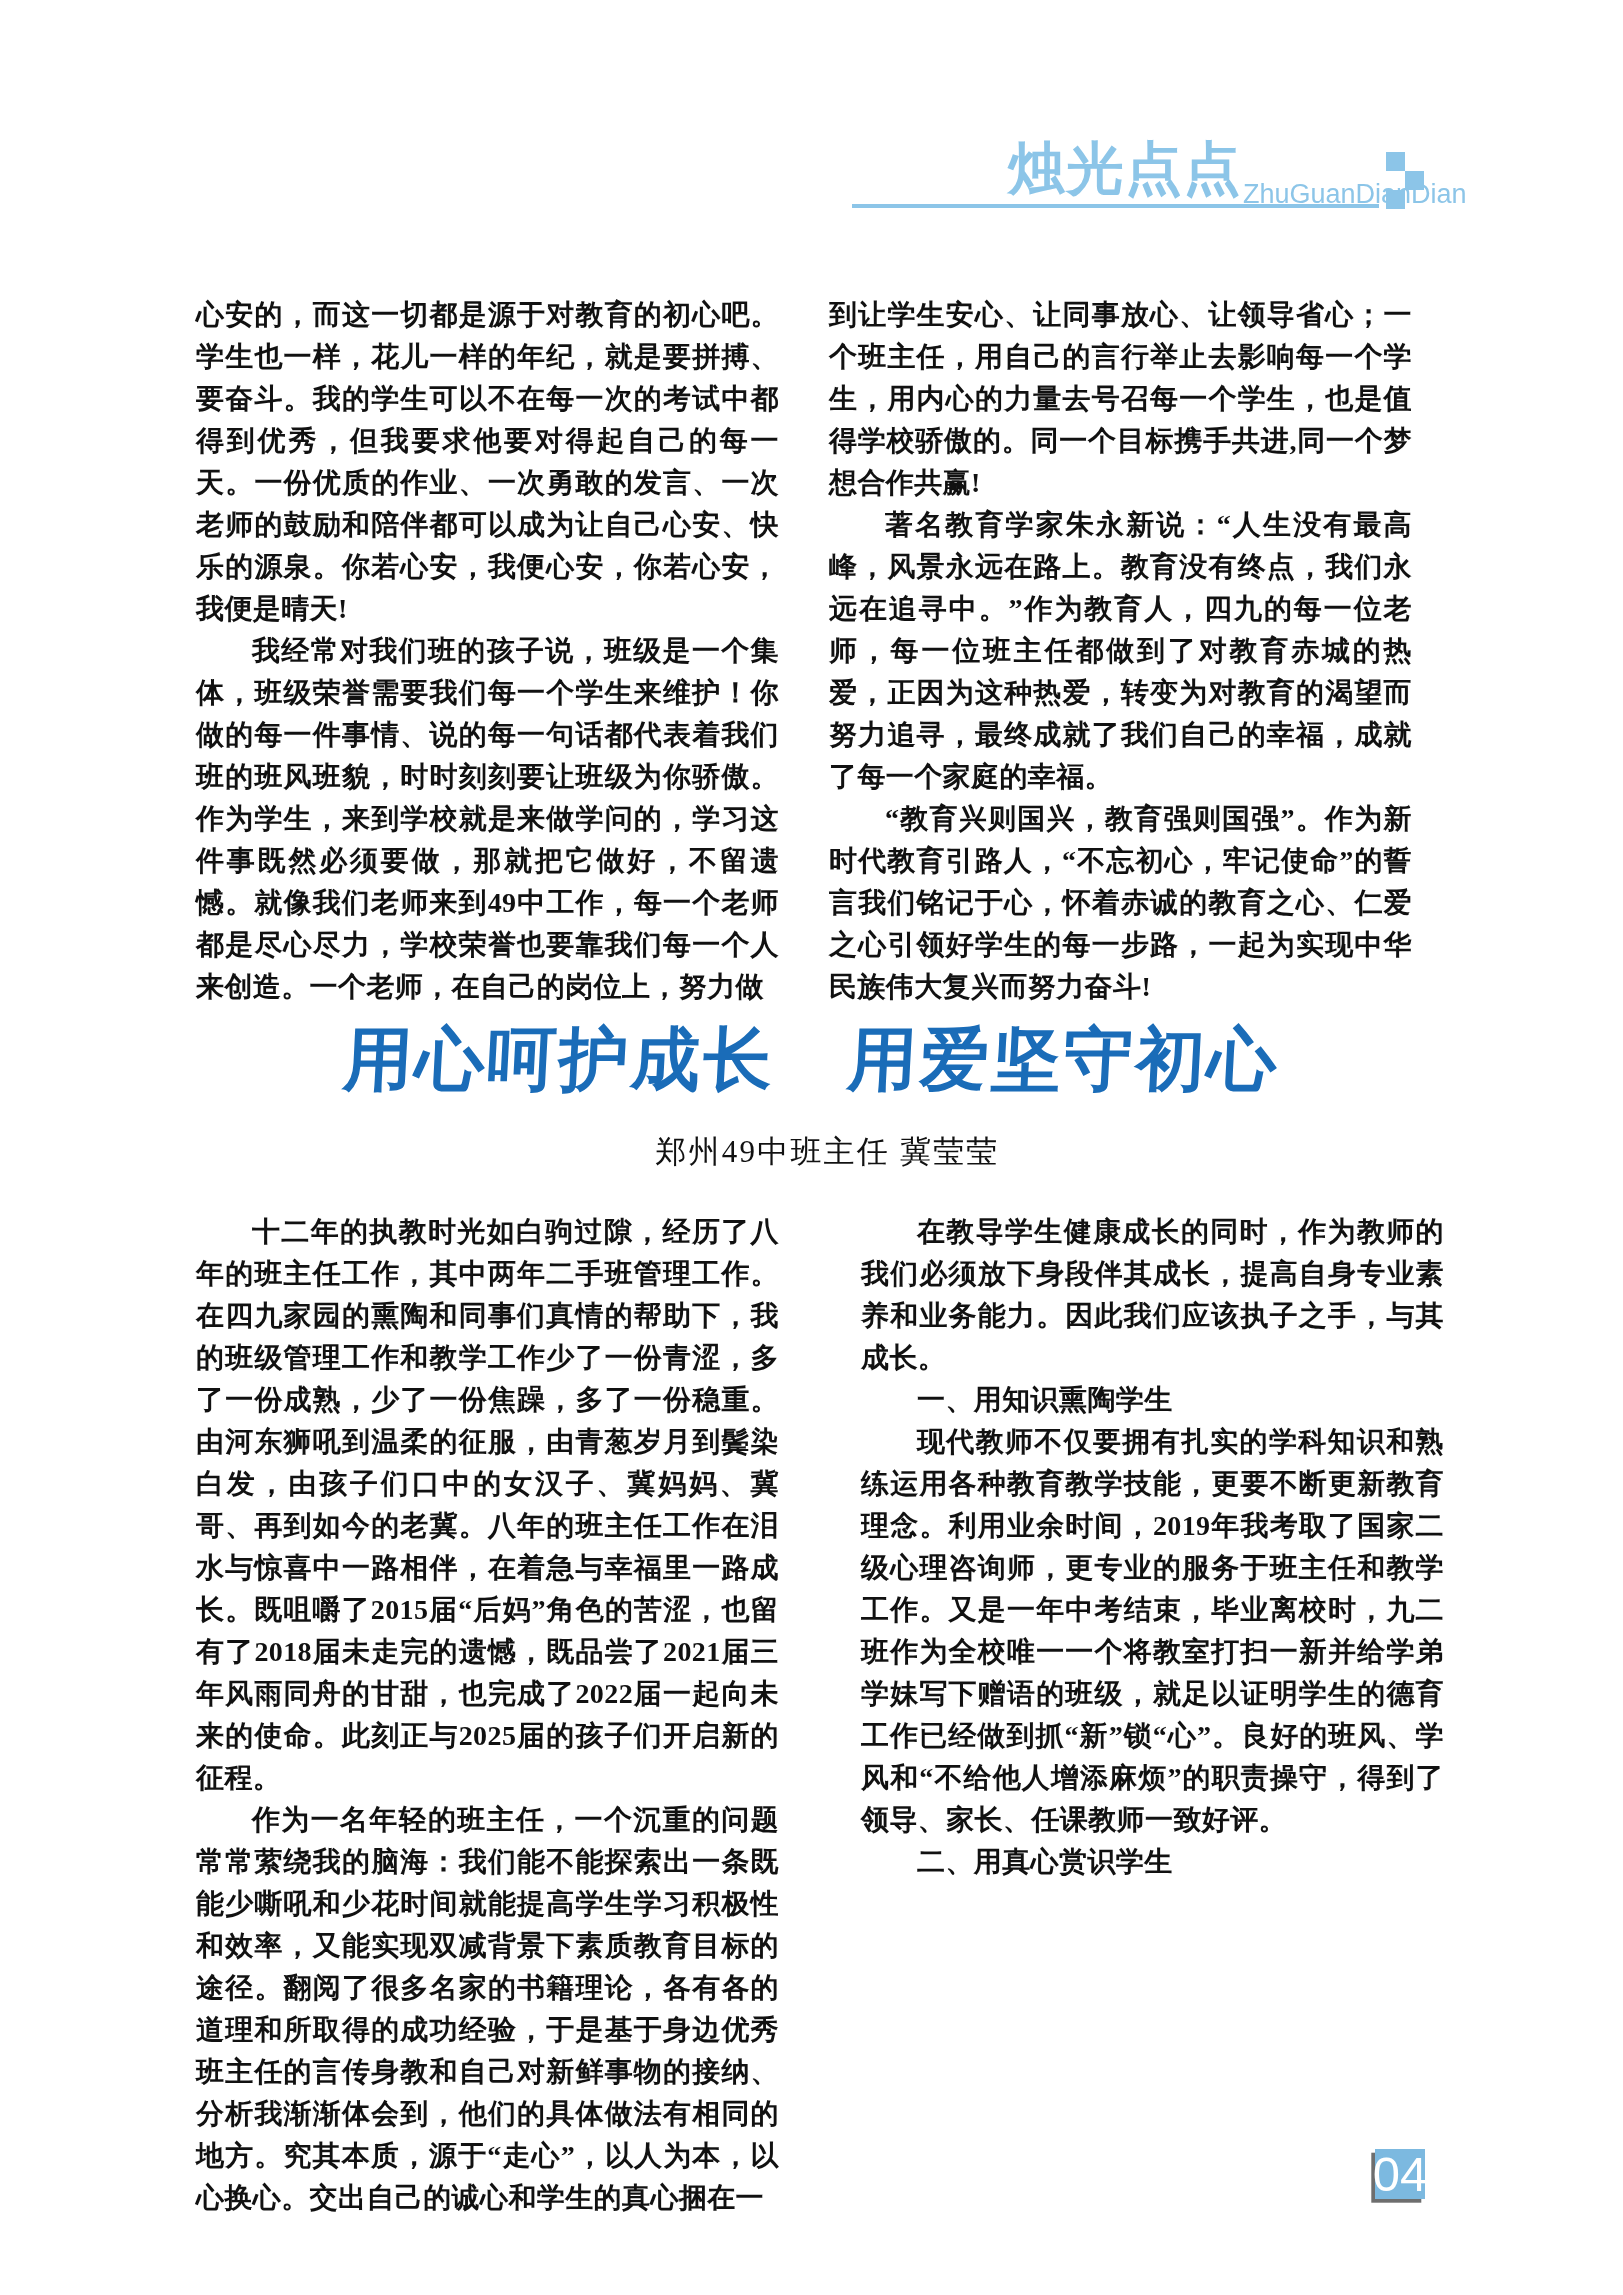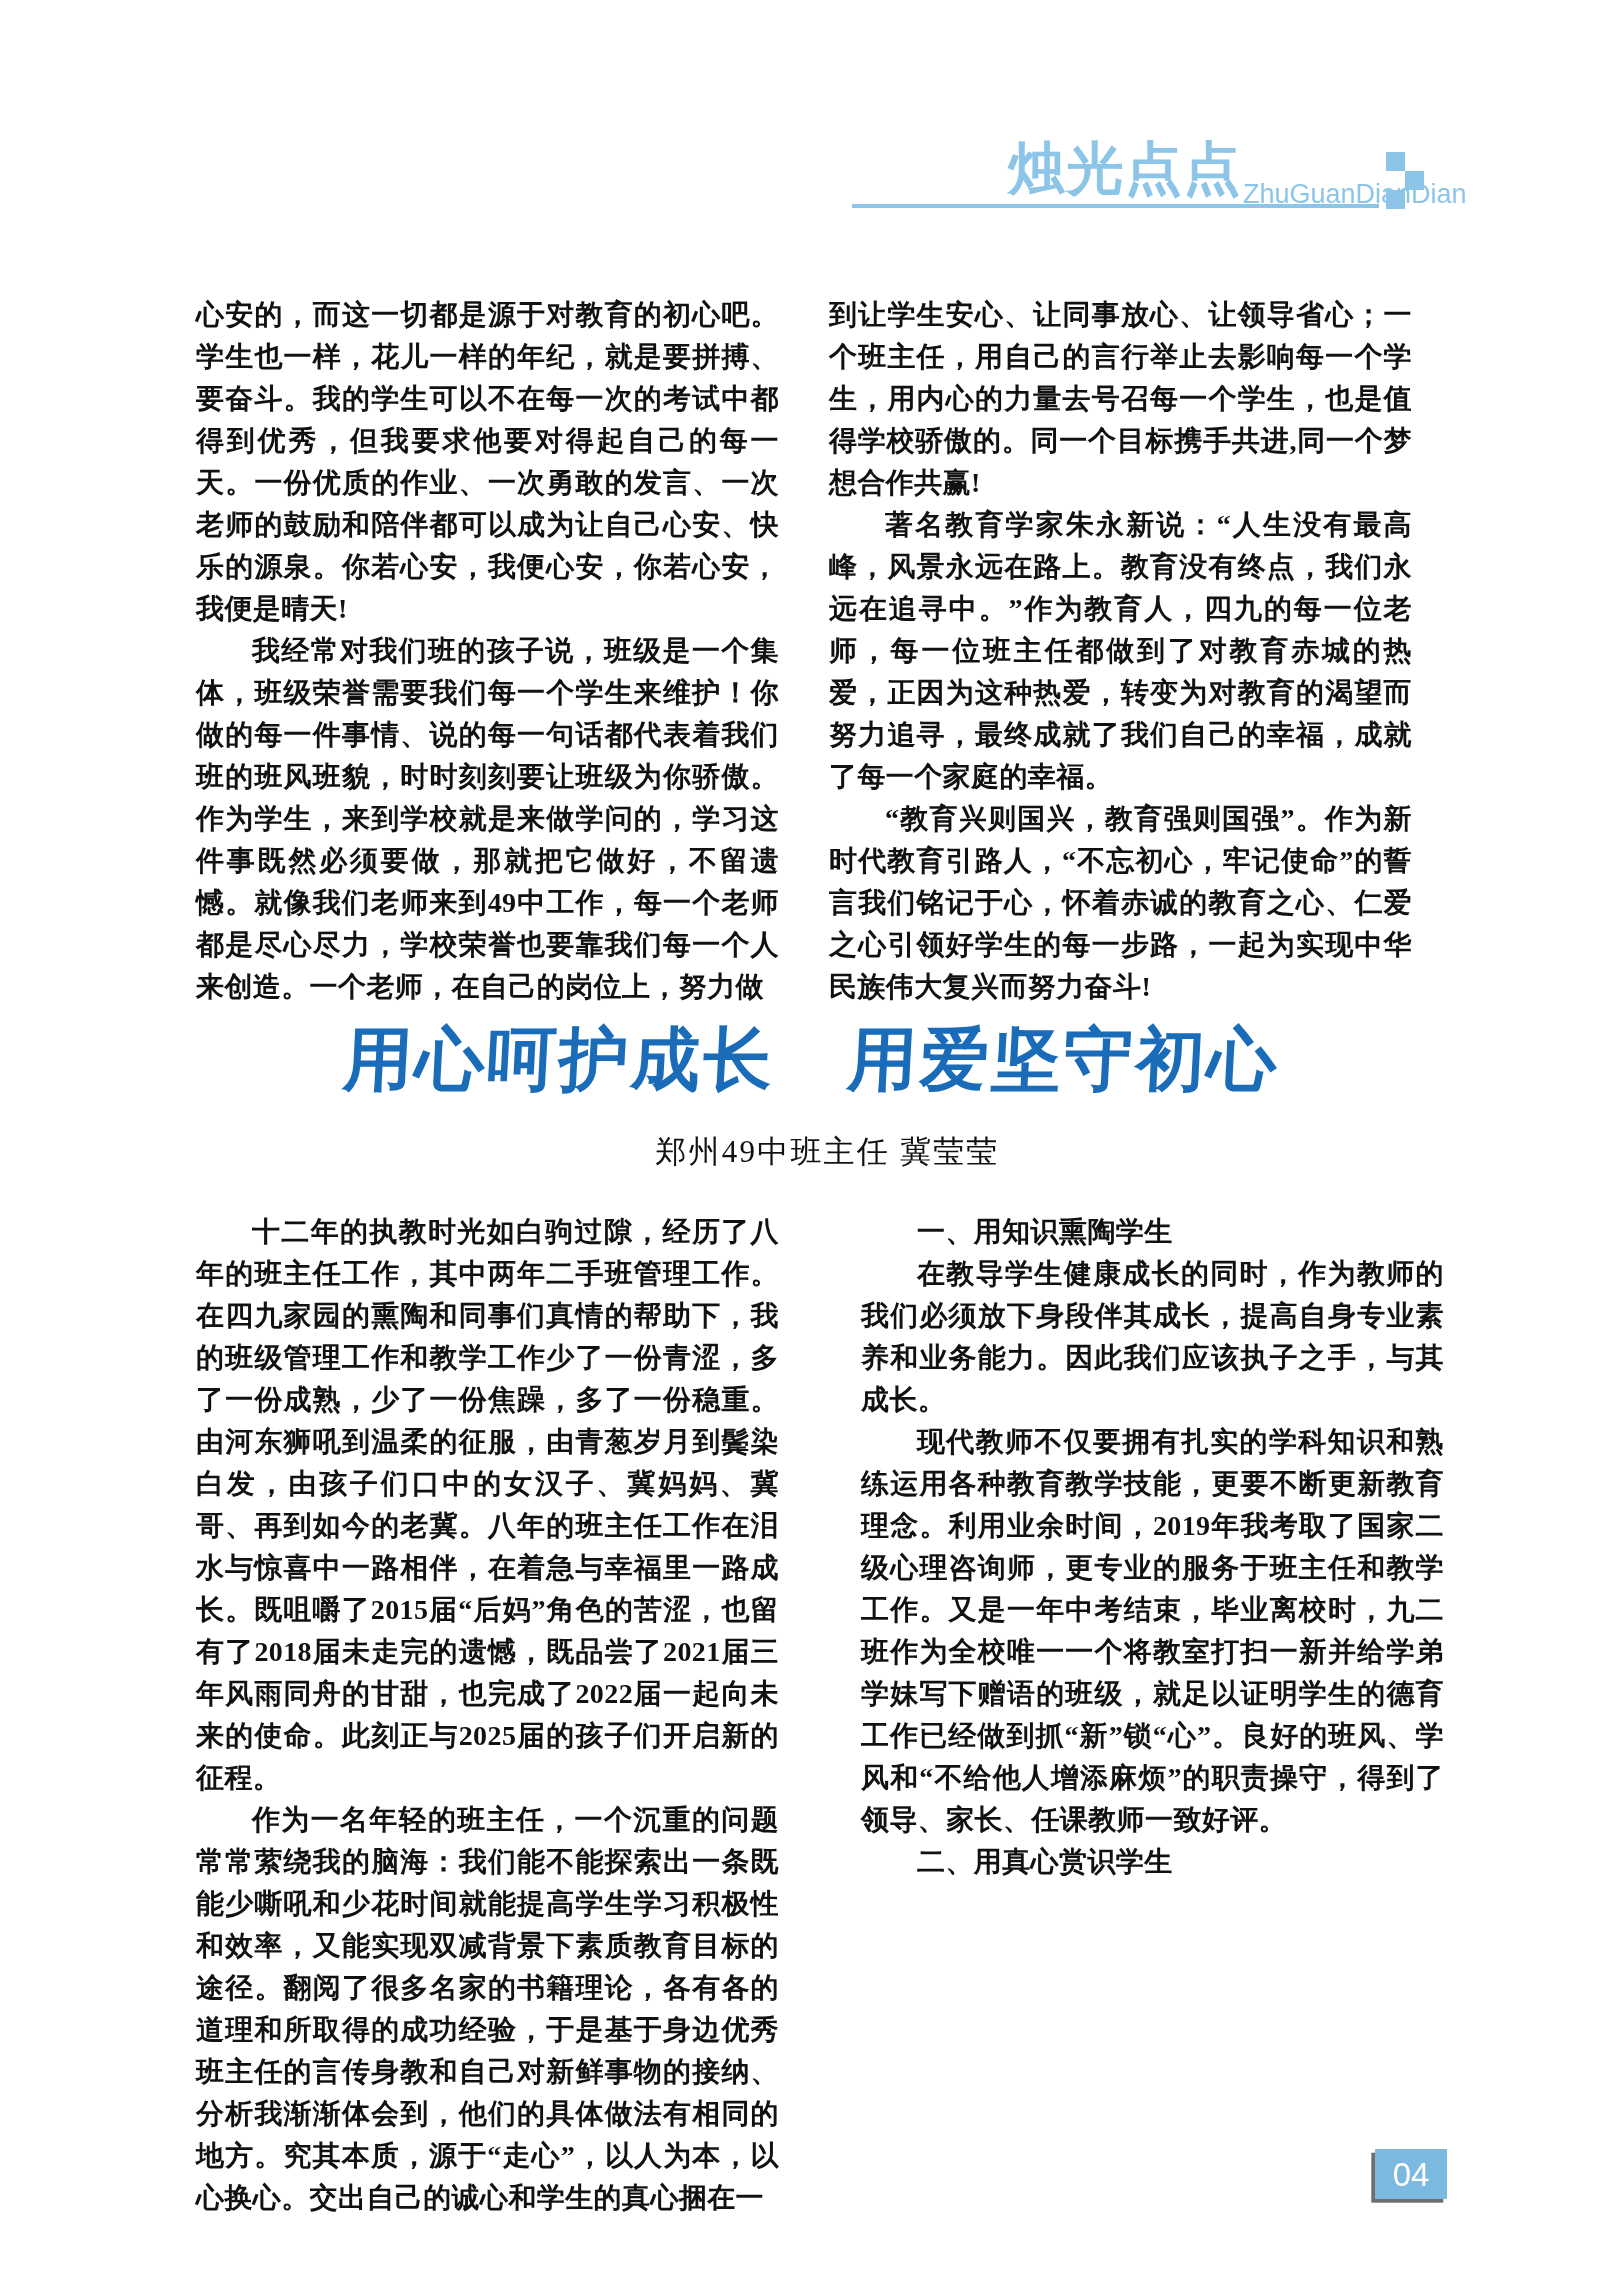--- a/index.html
+++ b/index.html
@@ -71,26 +71,26 @@
     position: absolute; left: 16px; top: 1131px; width: 100%;
     text-align: center;
     font-size: 31px;
     letter-spacing: 2.2px;
     color: #111111;
   }
 
   
   .page-number {
     position: absolute; left: 1375px; top: 2149px;
-    width: 72px; height: 50px;
+    width: 50px; height: 50px;
     background: var(--page-badge-bg, #7cb9e0);
     box-shadow: -3.7px 3.7px 0 var(--page-badge-shadow, #6e6e6e);
     color: #ffffff;
     font-family: "Liberation Sans", "DejaVu Sans", sans-serif;
-    font-size: 33px;
+    font-size: 49px;
     display: flex; align-items: center; justify-content: center;
     line-height: 1;
   }
 </style>
 </head>
 <body>
 
 <div class="page">
 
   <div class="masthead">
@@ -120,22 +120,22 @@
     <span class="part1">用心呵护成长</span><span class="part2">用爱坚守初心</span>
   </div>
   <div class="article-byline">郑州49中班主任 冀莹莹</div>
 
   <section class="columns article2">
     <div class="col">
         <p class="para indent">十二年的执教时光如白驹过隙，经历了八年的班主任工作，其中两年二手班管理工作。在四九家园的熏陶和同事们真情的帮助下，我的班级管理工作和教学工作少了一份青涩，多了一份成熟，少了一份焦躁，多了一份稳重。由河东狮吼到温柔的征服，由青葱岁月到鬓染白发，由孩子们口中的女汉子、冀妈妈、冀哥、再到如今的老冀。八年的班主任工作在泪水与惊喜中一路相伴，在着急与幸福里一路成长。既咀嚼了2015届“后妈”角色的苦涩，也留有了2018届未走完的遗憾，既品尝了2021届三年风雨同舟的甘甜，也完成了2022届一起向未来的使命。此刻正与2025届的孩子们开启新的征程。</p>
         <p class="para indent">作为一名年轻的班主任，一个沉重的问题常常萦绕我的脑海：我们能不能探索出一条既能少嘶吼和少花时间就能提高学生学习积极性和效率，又能实现双减背景下素质教育目标的途径。翻阅了很多名家的书籍理论，各有各的道理和所取得的成功经验，于是基于身边优秀班主任的言传身教和自己对新鲜事物的接纳、分析我渐渐体会到，他们的具体做法有相同的地方。究其本质，源于“走心”，以人为本，以心换心。交出自己的诚心和学生的真心捆在一</p>
       </div>
     <div class="col">
+        <p class="para indent">在教导学生健康成长的同时，作为教师的我们必须放下身段伴其成长，提高自身专业素养和业务能力。因此我们应该执子之手，与其成长。</p>
         <p class="para indent heading">一、用知识熏陶学生</p>
-        <p class="para indent">在教导学生健康成长的同时，作为教师的我们必须放下身段伴其成长，提高自身专业素养和业务能力。因此我们应该执子之手，与其成长。</p>
         <p class="para indent">现代教师不仅要拥有扎实的学科知识和熟练运用各种教育教学技能，更要不断更新教育理念。利用业余时间，2019年我考取了国家二级心理咨询师，更专业的服务于班主任和教学工作。又是一年中考结束，毕业离校时，九二班作为全校唯一一个将教室打扫一新并给学弟学妹写下赠语的班级，就足以证明学生的德育工作已经做到抓“新”锁“心”。良好的班风、学风和“不给他人增添麻烦”的职责操守，得到了领导、家长、任课教师一致好评。</p>
         <p class="para indent heading">二、用真心赏识学生</p>
       </div>
   </section>
 
   <div class="page-number">04</div>
 
 </div>
 
 

